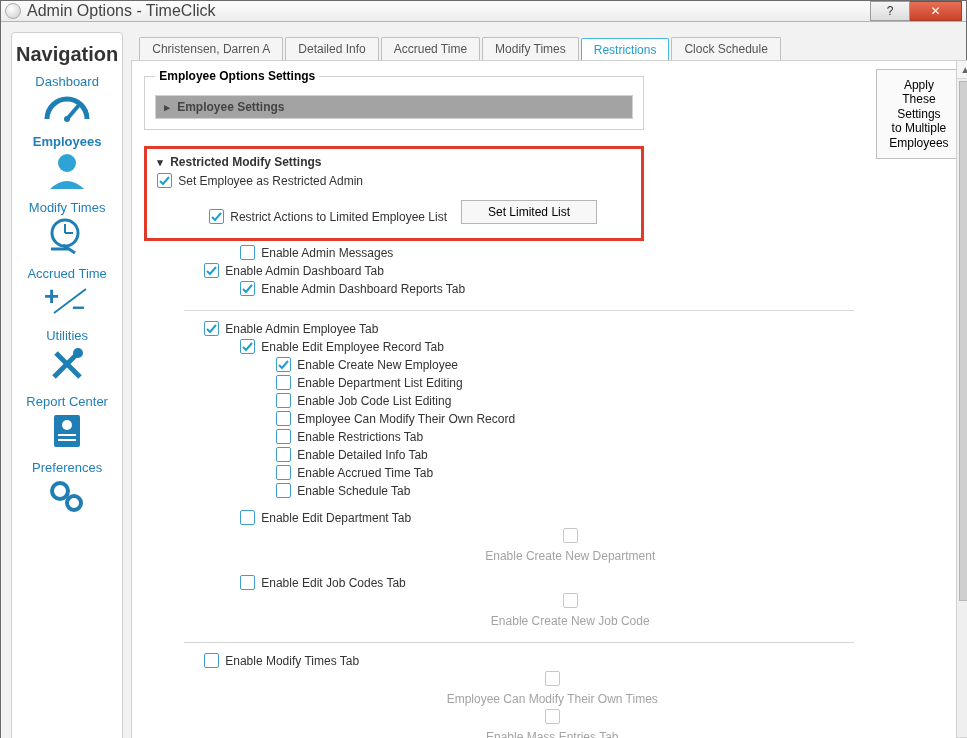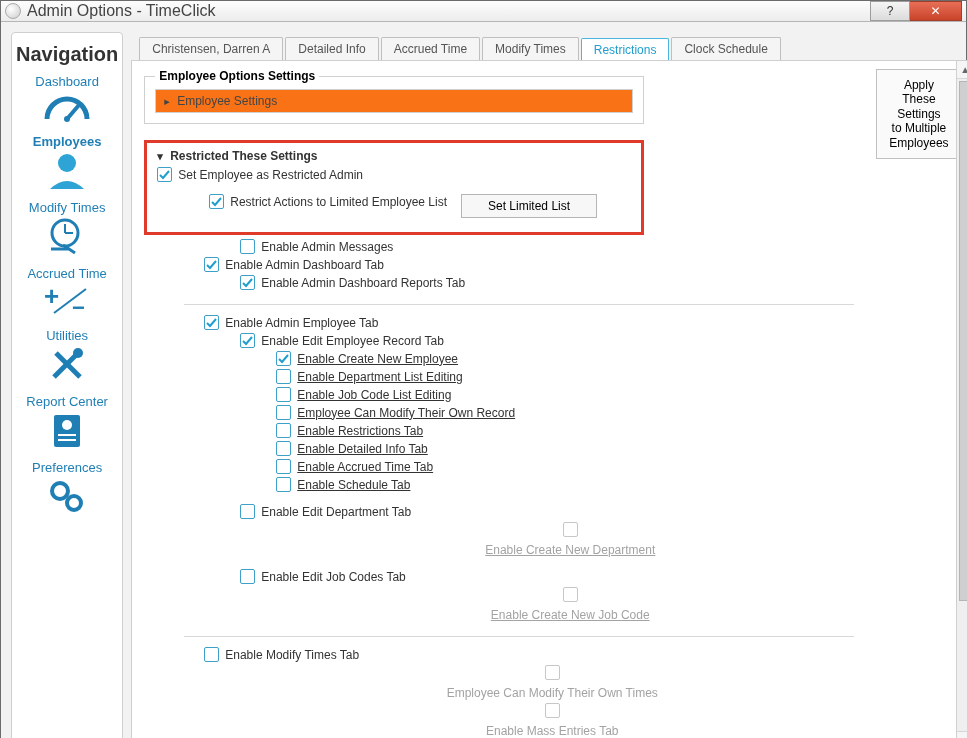--- a/index.html
+++ b/index.html
@@ -31,43 +31,43 @@
   .tab { border:1px solid #bfbfbf; border-bottom:none; background:#f5f5f5; padding:4px 12px; font-size:12px; color:#555; margin-right:2px; border-top-left-radius:2px; border-top-right-radius:2px; cursor:pointer; }
   .tab.active { background:#fff; color:#1f9ecf; border-color:#49b6de; position:relative; top:1px; }
 
   .panel { flex:1; background:#fff; border:1px solid #cfcfcf; position:relative; padding:8px 12px 8px 12px; overflow:hidden; display:flex; gap:12px;}
   .scroll-area { width:720px; overflow:hidden; position:relative; }
   .right-col { flex:1; }
   .apply-btn { border:1px solid #c0c0c0; background:#fafafa; padding:8px 12px; font-size:12px; text-align:center; cursor:pointer; }
   .apply-btn div { line-height:1.2; }
   fieldset.outer { border:1px solid #d0d0d0; padding:4px 10px 10px 10px; margin:0; width:500px;}
   fieldset.outer > legend { font-weight:bold; font-size:12px; padding:0 4px;}
-  .expander { border:1px solid #d0d0d0; background:#f97316; padding:4px 8px; font-weight:normal; font-size:12px; color:#444; cursor:pointer; margin-top:2px;}
+  .expander { border:1px solid #d0d0d0; background:#a3a3a3; padding:4px 8px; font-weight:bold; font-size:12px; color:#444; cursor:pointer; margin-top:8px;}
   .divider { height:1px; background:#d8d8d8; margin:14px 10px 10px 40px; }
 
   
   .redbox { border:3px solid #e03a2a; padding:6px 10px 14px 10px; margin-top:16px; width:500px; }
   .redhead { font-weight:bold; color:#333; font-size:12px; margin-bottom:4px; }
   .chev { display:inline-block; transform:rotate(0deg); margin-right:4px;}
   .chev.down::before { content:"▾"; font-size:11px;}
   .chev.right::before { content:"▸"; font-size:11px;}
 
   .chk-row { display:flex; align-items:center; gap:6px; font-size:12px; color:#333; margin:3px 0; }
   .chk-row.disabled { color:#a3a3a3;flex-direction:column; }
   .ind2 { margin-left:60px; }
   .ind3 { margin-left:96px; }
-  .ind4 { margin-left:132px;text-decoration:underline; }
+  .ind4 { margin-left:132px; }
 
   .cbx { width:15px; height:15px; border:1px solid #3ea0c9; border-radius:2px; display:inline-flex; align-items:center; justify-content:center; background:#fff; cursor:pointer; flex-shrink:0;}
   .cbx.disabled { border-color:#c7c7c7; cursor:default;}
   .cbx .mark { display:none; }
   .cbx.checked .mark { display:block; }
   .cbx .mark svg { display:block; }
 
-  .limited-row { display:flex; align-items:flex-start; gap:14px; margin-top:12px; margin-left:52px; }
+  .limited-row { display:flex; align-items:flex-end; gap:14px; margin-top:12px; margin-left:52px; }
   .btn { border:1px solid #b5b5b5; background:#f7f7f7; padding:4px 26px; font-size:12px; cursor:pointer; }
 
   
   .vscroll { position:absolute; right:0; top:0; bottom:0; width:18px; background:#efefef; border-left:1px solid #d0d0d0;}
   .vscroll .arrow { height:18px; display:flex; align-items:center; justify-content:center; color:#666; font-size:10px; background:#f5f5f5; border-bottom:1px solid #d6d6d6;}
   .vscroll .arrow.bottom { position:absolute; bottom:0; left:0; right:0; border-top:1px solid #d6d6d6; border-bottom:none;}
   .vscroll .thumb { position:absolute; left:2px; right:2px; top:20px; height:520px; background:#cfcfcf; border:1px solid #b5b5b5;}
 
   
   .footer { position:absolute; right:16px; bottom:8px; display:flex; gap:8px; }
@@ -171,21 +171,21 @@
               <legend>Employee Options Settings</legend>
               <div class="expander">
                 <span class="chev right"></span>
                 <span>Employee Settings</span>
               </div>
             </fieldset>
 
             <div class="redbox">
               <div class="redhead">
                 <span class="chev down"></span>
-                <span>Restricted These Settings</span>
+                <span>Restricted Modify Settings</span>
               </div>
               <div class="chk-row">
                 <span class="cbx checked">
                     <span class="mark">
                       <svg width="11" height="11">
                         <polyline points="1,6 4,9 10,2" fill="none" stroke="#1f9ecf" stroke-width="2"></polyline>
                       </svg>
                     </span>
                   </span>
                 <span>Set Employee as Restricted Admin</span>

